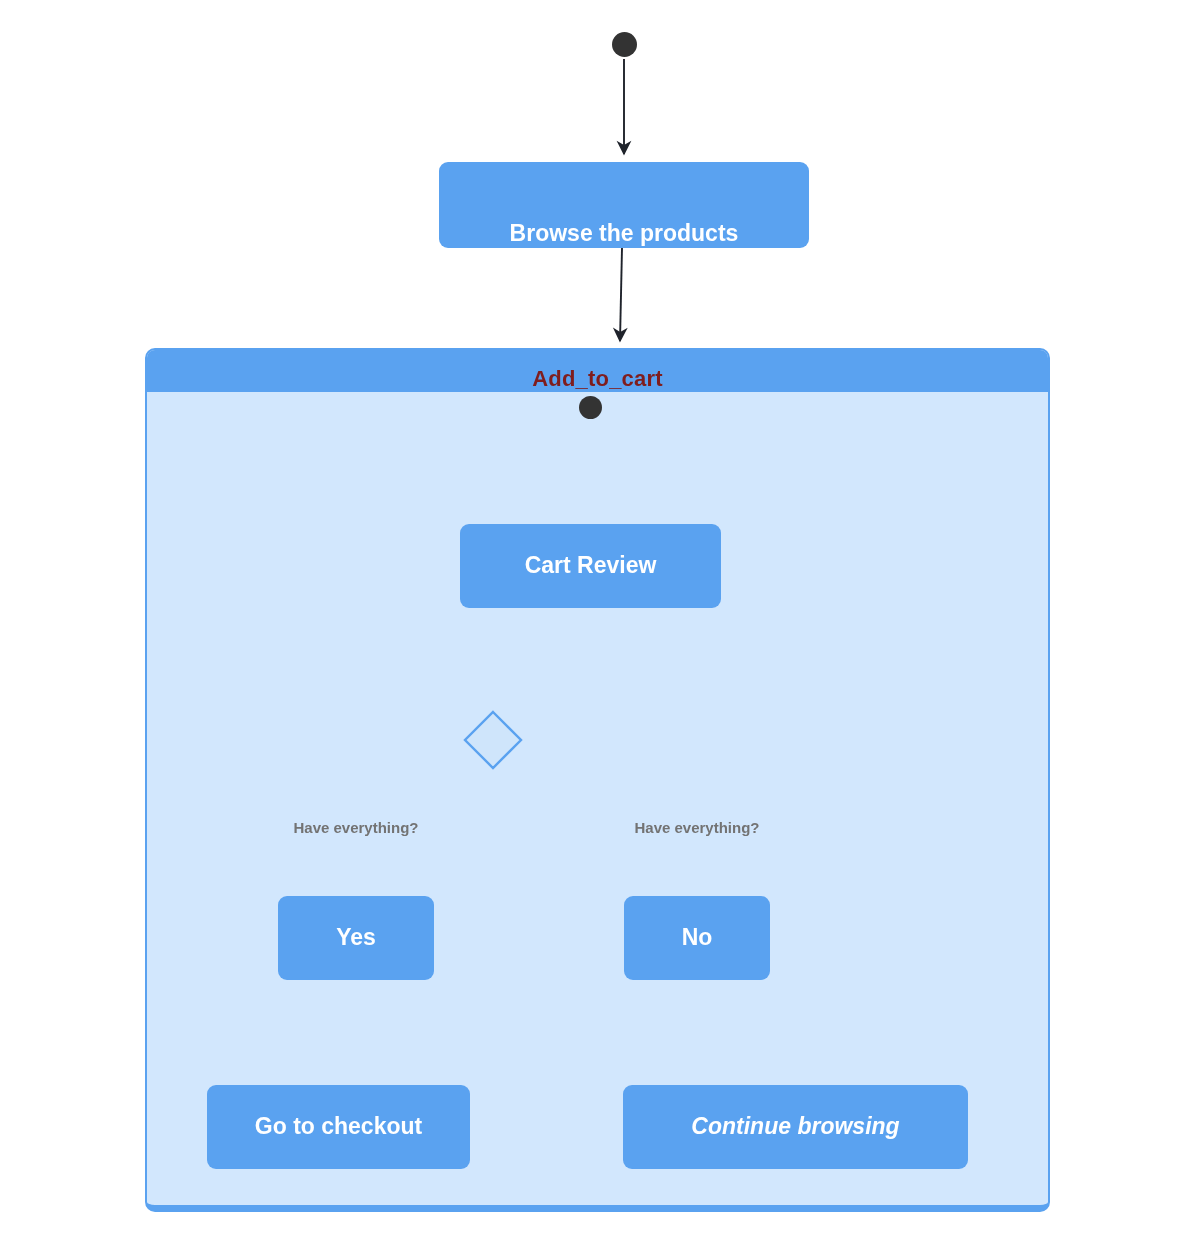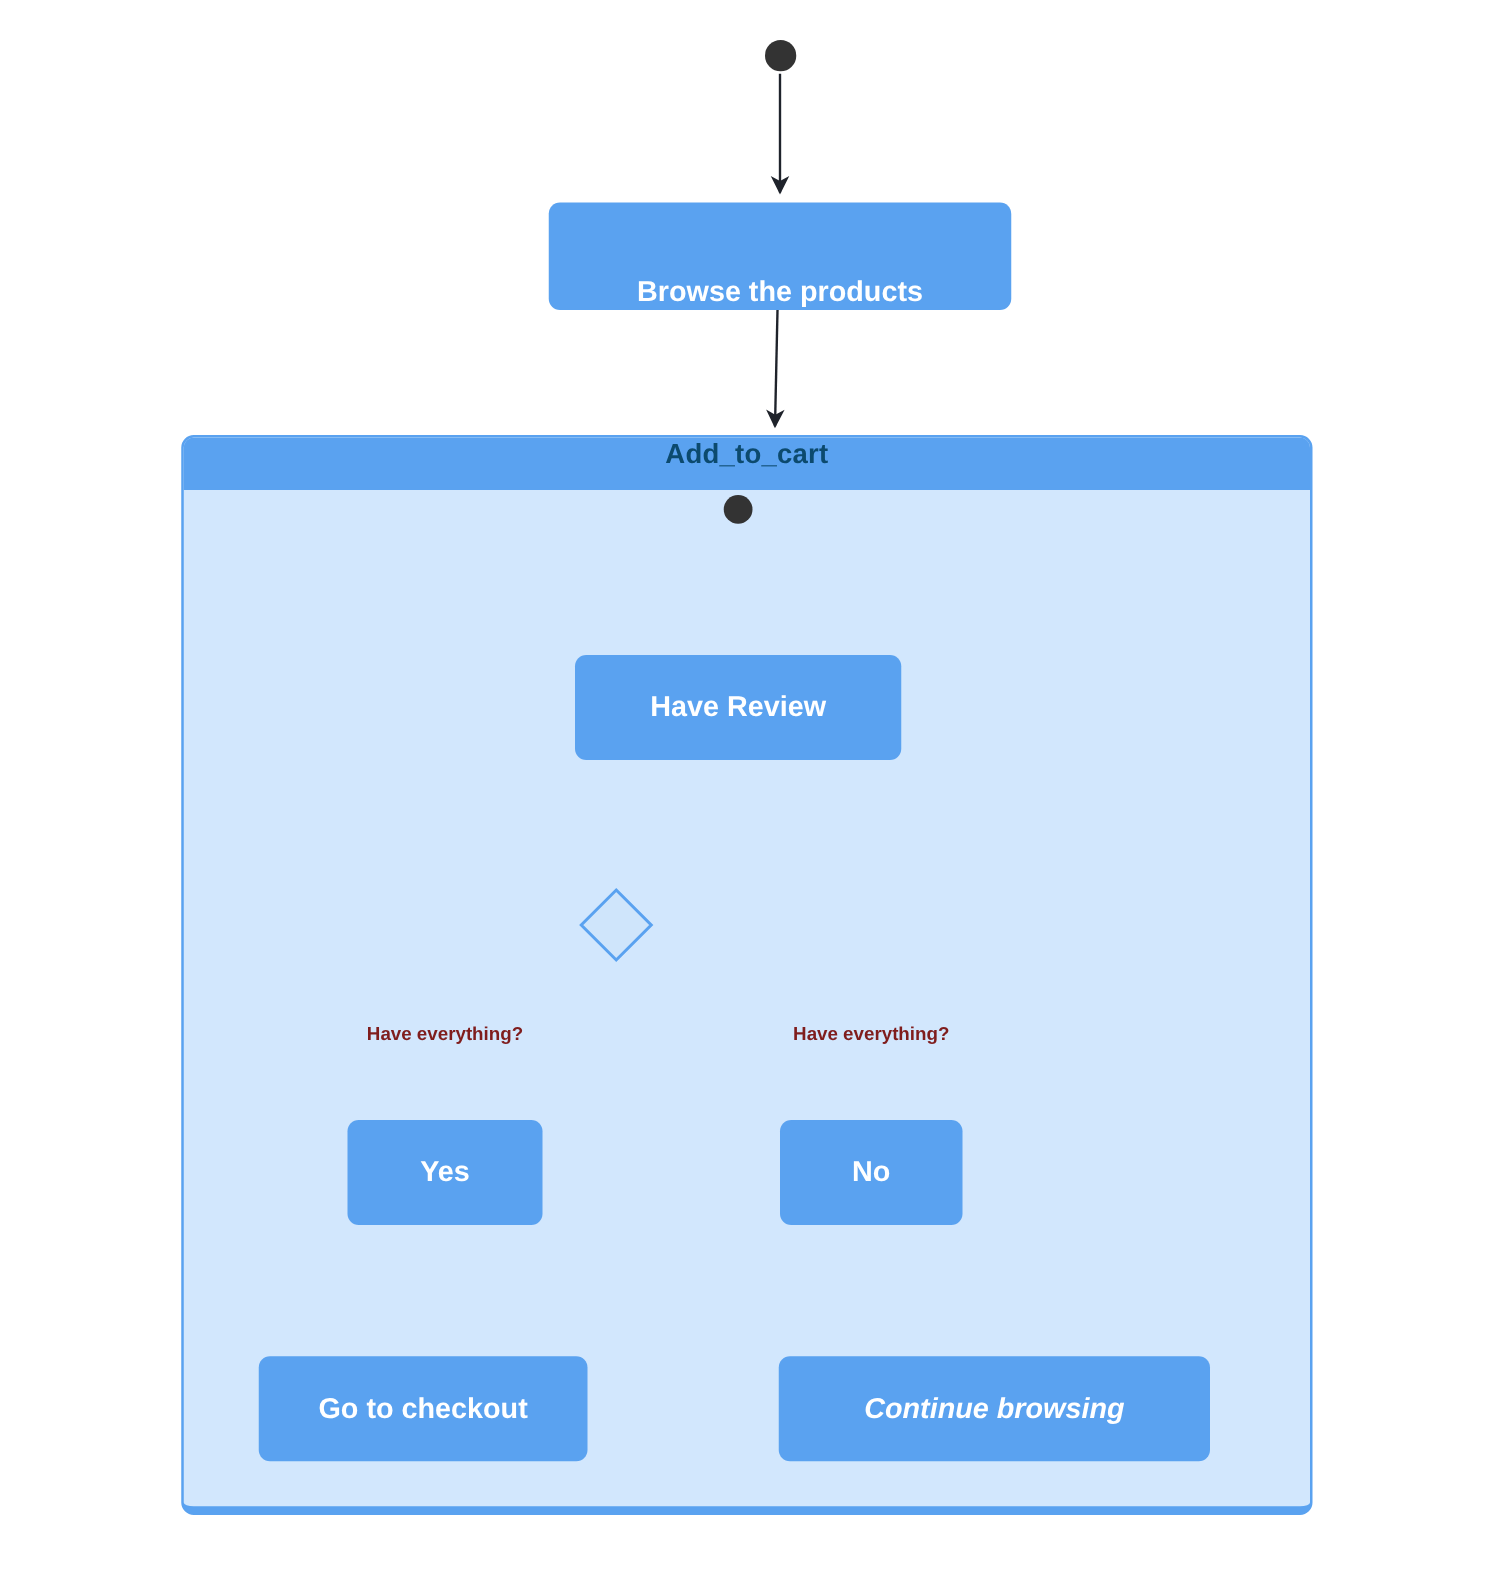--- a/index.html
+++ b/index.html
@@ -36,23 +36,23 @@
     overflow: hidden;
   }
   .composite-title-bar {
     position: absolute;
     left: 0;
     top: 0;
     width: 100%;
     height: 42px;
     background: #5aa2f0;
     display: flex;
-    align-items: flex-start;
+    align-items: flex-end;
     justify-content: center;
-    color: #0c4a6e;
+    color: #7f1d1d;
     font-size: 22px;
     font-weight: bold;
     letter-spacing: 0.2px;
   }
   .state-node {
     position: absolute;
     box-sizing: border-box;
     background: #5aa2f0;
     border-radius: 9px;
     display: flex;
@@ -66,21 +66,21 @@
   }
   .start-node {
     position: absolute;
     border-radius: 50%;
     background: #333333;
   }
   .edge-label {
     position: absolute;
     font-size: 15px;
     font-weight: bold;
-    color: #7f1d1d;
+    color: #737373;
     white-space: nowrap;
     text-align: center;
   }
   .choice-node {
     position: absolute;
     pointer-events: none;
   }
 </style>
 </head>
 <body>
@@ -114,21 +114,21 @@
 
   <div class="composite-state" style="left:145px; top:348px; width:905px; height:864px;">
     <div class="composite-title-bar">
       <span>Add_to_cart</span>
     </div>
   </div>
 
   <div class="start-node" style="left:579px; top:396px; width:23px; height:23px;"></div>
 
   <div class="state-node" style="left:460px; top:524px; width:261px; height:84px;">
-    <span>Have Review</span>
+    <span>Cart Review</span>
   </div>
 
   <svg class="choice-node" style="left:461px; top:708px; width:64px; height:64px;" viewBox="0 0 64 64" xmlns="http://www.w3.org/2000/svg">
     <polygon points="32,4 60,32 32,60 4,32" fill="#cfe5fb" stroke="#5aa2f0" stroke-width="2.4"></polygon>
   </svg>
 
   <div class="edge-label" style="left:276px; top:819px; width:160px;">
     <span>Have everything?</span>
   </div>
   <div class="edge-label" style="left:617px; top:819px; width:160px;">

